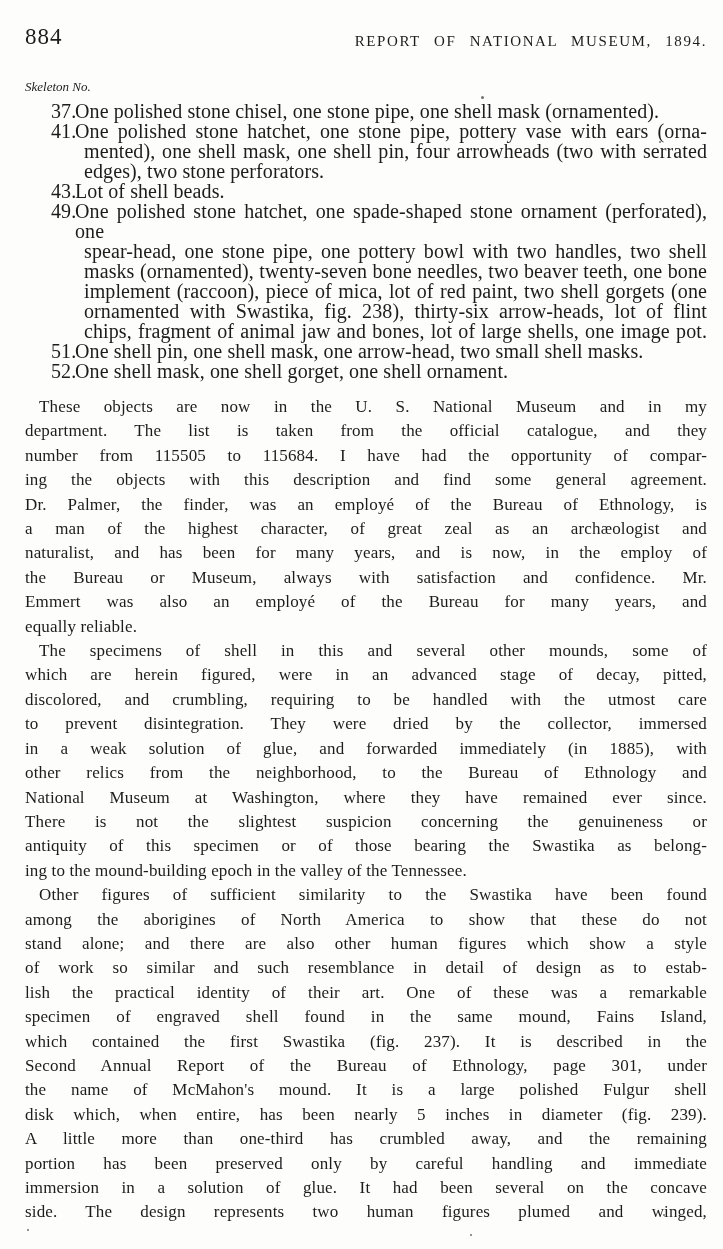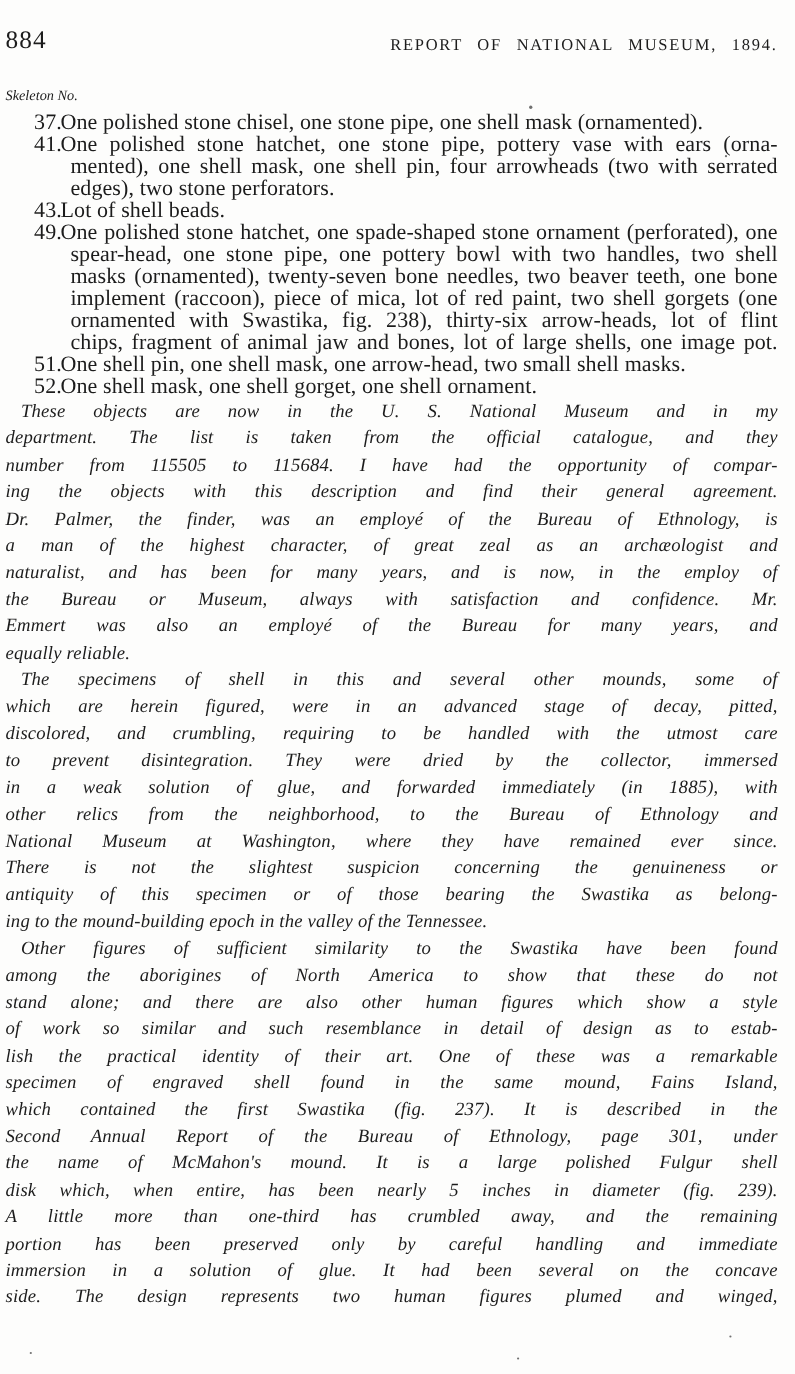--- a/index.html
+++ b/index.html
@@ -3,21 +3,21 @@
 <meta charset="utf-8">
 <style>
   html,body{margin:0;padding:0;background:#ffffff;}
   .page{
     position:relative;
     box-sizing:border-box;
     width:723px;height:1249px;
     background:#fdfdfc;
     color:#1c1c1c;
     font-family:"Liberation Serif","DejaVu Serif",serif;
-    padding:30px 16px 0 5px;
+    padding:30px 16px 0 25px;
     overflow:hidden;
   }
   .header-row{position:relative;height:24px;}
   .page-num{
     position:absolute;left:0;top:-6px;
     font-size:23px;letter-spacing:1px;
   }
   .header-title{
     text-align:right;
     font-size:15px;
@@ -32,24 +32,23 @@
     letter-spacing:0.1px;
   }
   .skel-line{min-height:20px;}
   .skel-line.first{display:flex;}
   .skel-line .no{flex:none;width:24px;}
   .skel-line .txt{flex:1;}
   .skel-line.first.just .txt{text-align:justify;text-align-last:justify;}
   .skel-line.cont{padding-left:33px;}
   .skel-line.cont.just{text-align:justify;text-align-last:justify;}
   .body-paragraphs{
-    margin-top:1px;
+    margin-top:14px;
     font-size:17px;line-height:24.4px;
     letter-spacing:0.15px;
-    font-style:italic;
   }
   .bline{min-height:24.4px;}
   .bline.just{text-align:justify;text-align-last:justify;}
   .bline.ind{text-indent:14px;}
   .speck{position:absolute;background:#333;border-radius:50%;width:3px;height:3px;opacity:.7;}
 </style>
 </head>
 <body>
 
 <div class="page">
@@ -93,21 +92,21 @@
         <span class="no">52.</span>
         <span class="txt">One shell mask, one shell gorget, one shell ornament.</span>
       </div>
     </div>
 
   <div class="body-paragraphs">
       <div class="para">
         <div class="bline just ind">These objects are now in the U. S. National Museum and in my</div>
         <div class="bline just">department. The list is taken from the official catalogue, and they</div>
         <div class="bline just">number from 115505 to 115684. I have had the opportunity of compar-</div>
-        <div class="bline just">ing the objects with this description and find their general agreement.</div>
+        <div class="bline just">ing the objects with this description and find some general agreement.</div>
         <div class="bline just">Dr. Palmer, the finder, was an employé of the Bureau of Ethnology, is</div>
         <div class="bline just">a man of the highest character, of great zeal as an archæologist and</div>
         <div class="bline just">naturalist, and has been for many years, and is now, in the employ of</div>
         <div class="bline just">the Bureau or Museum, always with satisfaction and confidence. Mr.</div>
         <div class="bline just">Emmert was also an employé of the Bureau for many years, and</div>
         <div class="bline">equally reliable.</div>
       </div>
       <div class="para">
         <div class="bline just ind">The specimens of shell in this and several other mounds, some of</div>
         <div class="bline just">which are herein figured, were in an advanced stage of decay, pitted,</div>

